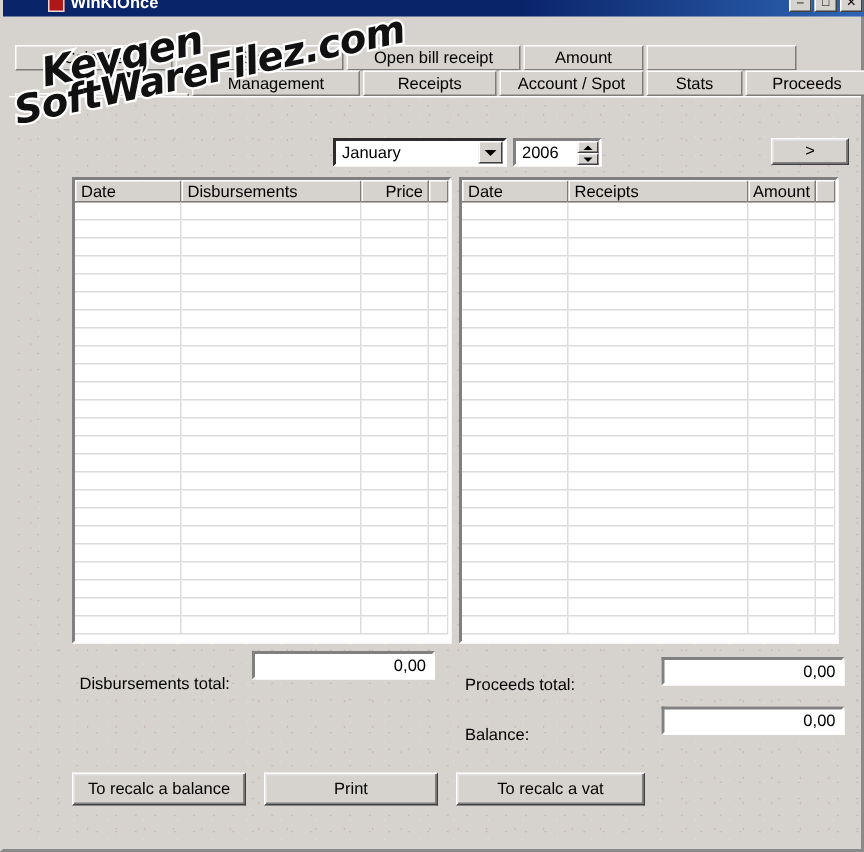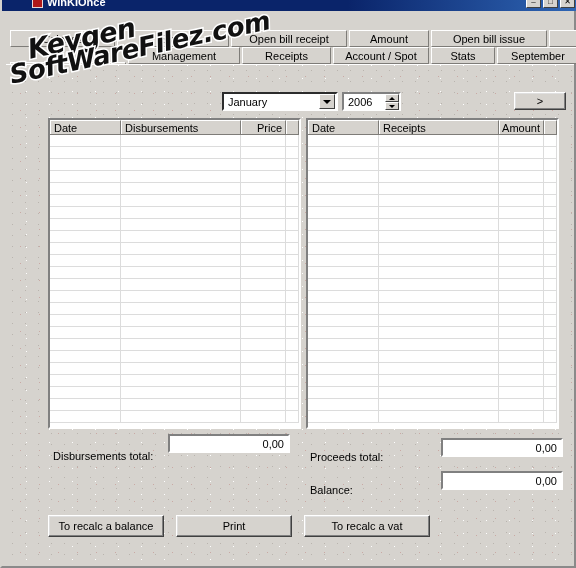--- a/index.html
+++ b/index.html
@@ -371,43 +371,40 @@
         </div>
         <div class="tab" style="width: 112px;">
           <span>Stats</span>
         </div>
         <div class="tab" style="width: 116px;">
           <span>Open bill receipt</span>
         </div>
         <div class="tab" style="width: 80px;">
           <span>Amount</span>
         </div>
-        <div class="tab" style="width: 116px;">
-          <span>Open bill issue</span>
-        </div>
         <div class="tab" style="width: 100px;"></div>
       </div>
     <div class="tabrow r2">
         <div class="tab active" style="width: 116px; margin-top: 15px;">
           <span class="focusbox">Balance</span>
         </div>
         <div class="tab" style="width: 112px;">
           <span>Management</span>
         </div>
         <div class="tab" style="width: 89px;">
           <span>Receipts</span>
         </div>
         <div class="tab" style="width: 96px;">
           <span>Account / Spot</span>
         </div>
         <div class="tab" style="width: 64px;">
           <span>Stats</span>
         </div>
         <div class="tab" style="width: 82px;">
-          <span>September</span>
+          <span>Proceeds</span>
         </div>
       </div>
 
     <div class="content">
 
       <div class="combo">
         <div class="val">January</div>
         <div class="arrowbtn"></div>
       </div>
 

